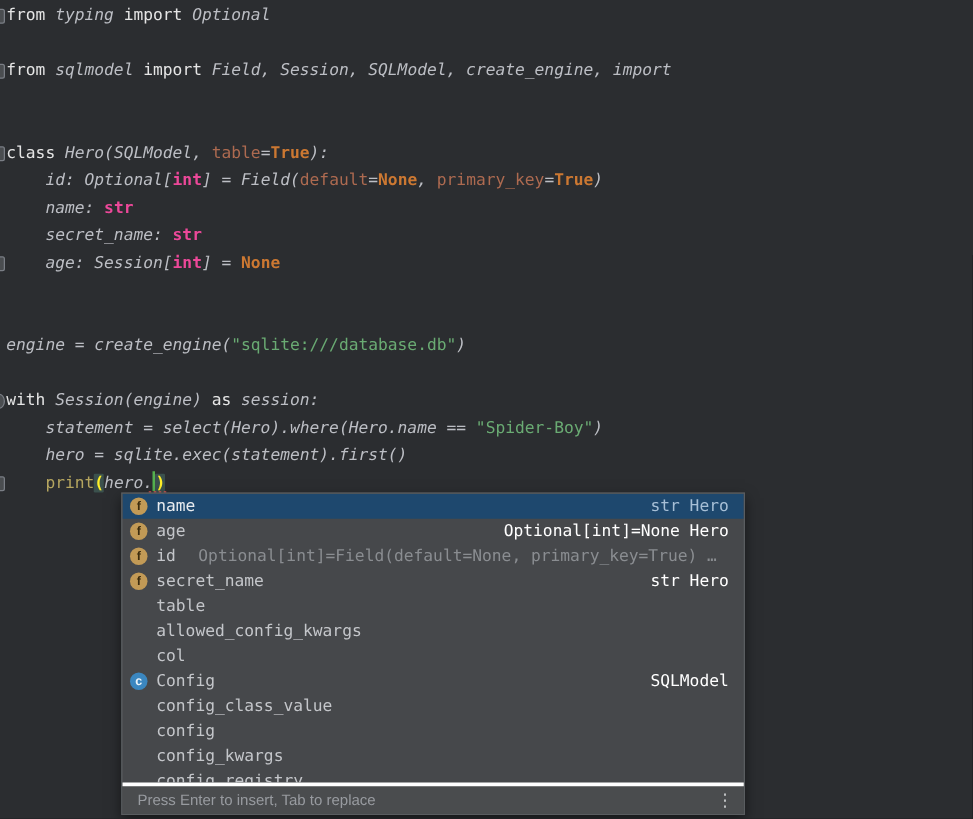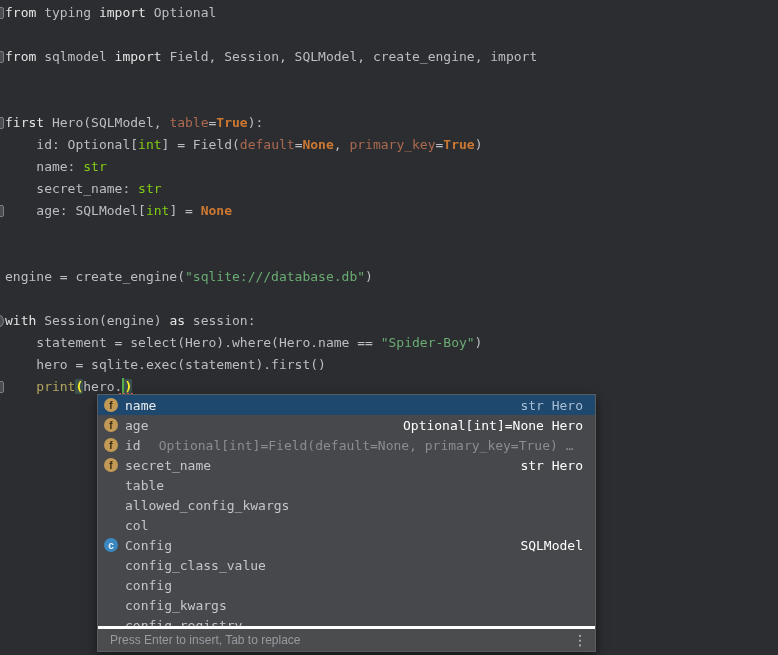--- a/index.html
+++ b/index.html
@@ -5,23 +5,23 @@
   html,body{margin:0;padding:0;background:#1e1f22;}
   #screen{
     position:relative;width:778px;height:655px;overflow:hidden;
     background:#2b2d30;
     font-family:"DejaVu Sans Mono","Liberation Mono",monospace;
     font-size:13px;
   }
   
   #code{position:absolute;left:0;top:0;width:100%;padding:2px 0 0 5px;box-sizing:border-box;}
   .code-line{height:22px;line-height:22px;white-space:pre;}
-  .tk-pl{color:#bcbec4;}
+  .tk-pl{color:#bcbec4;font-style:italic;}
   .tk-kw{color:#e5e5e5;}
-  .tk-ty{color:#84cc16;}
+  .tk-ty{color:#ec4899;font-weight:bold;}
   .tk-str{color:#6aab73;}
   .tk-nb{color:#cc7832;font-weight:bold;}
   .tk-kwarg{color:#ad6a50;}
   .tk-fn{color:#b5a55f;text-align:center;}
   .tk-match{background:#3b514d;color:#ffef28;font-weight:bold;border-radius:1px;}
   .caret{display:inline-block;width:2px;height:16px;background:#55b04e;vertical-align:-3px;}
   .squiggle{position:absolute;left:119px;top:389px;width:14px;height:4px;
     border-bottom:2px dotted #e05555;}
   
   .gutter-mark{position:absolute;left:-5px;width:9px;height:12px;
@@ -53,25 +53,25 @@
 </head>
 <body>
 
 <div id="screen">
   <div id="code">
       <div class="code-line"><span class="tk-kw">from</span><span class="tk-pl"> typing </span><span class="tk-kw">import</span><span class="tk-pl"> Optional</span></div>
       <div class="code-line"></div>
       <div class="code-line"><span class="tk-kw">from</span><span class="tk-pl"> sqlmodel </span><span class="tk-kw">import</span><span class="tk-pl"> Field, Session, SQLModel, create_engine, import</span></div>
       <div class="code-line"></div>
       <div class="code-line"></div>
-      <div class="code-line"><span class="tk-kw">first</span><span class="tk-pl"> Hero(SQLModel, </span><span class="tk-kwarg">table</span><span class="tk-pl">=</span><span class="tk-nb">True</span><span class="tk-pl">):</span></div>
+      <div class="code-line"><span class="tk-kw">class</span><span class="tk-pl"> Hero(SQLModel, </span><span class="tk-kwarg">table</span><span class="tk-pl">=</span><span class="tk-nb">True</span><span class="tk-pl">):</span></div>
       <div class="code-line"><span class="tk-pl">    id: Optional[</span><span class="tk-ty">int</span><span class="tk-pl">] = Field(</span><span class="tk-kwarg">default</span><span class="tk-pl">=</span><span class="tk-nb">None</span><span class="tk-pl">, </span><span class="tk-kwarg">primary_key</span><span class="tk-pl">=</span><span class="tk-nb">True</span><span class="tk-pl">)</span></div>
       <div class="code-line"><span class="tk-pl">    name: </span><span class="tk-ty">str</span></div>
       <div class="code-line"><span class="tk-pl">    secret_name: </span><span class="tk-ty">str</span></div>
-      <div class="code-line"><span class="tk-pl">    age: SQLModel[</span><span class="tk-ty">int</span><span class="tk-pl">] = </span><span class="tk-nb">None</span></div>
+      <div class="code-line"><span class="tk-pl">    age: Session[</span><span class="tk-ty">int</span><span class="tk-pl">] = </span><span class="tk-nb">None</span></div>
       <div class="code-line"></div>
       <div class="code-line"></div>
       <div class="code-line"><span class="tk-pl">engine = create_engine(</span><span class="tk-str">"sqlite:///database.db"</span><span class="tk-pl">)</span></div>
       <div class="code-line"></div>
       <div class="code-line"><span class="tk-kw">with</span><span class="tk-pl"> Session(engine) </span><span class="tk-kw">as</span><span class="tk-pl"> session:</span></div>
       <div class="code-line"><span class="tk-pl">    statement = select(Hero).where(Hero.name == </span><span class="tk-str">"Spider-Boy"</span><span class="tk-pl">)</span></div>
       <div class="code-line"><span class="tk-pl">    hero = sqlite.exec(statement).first()</span></div>
       <div class="code-line"><span class="tk-pl">    </span><span class="tk-fn">print</span><span class="tk-match">(</span><span class="tk-pl">hero.</span><span class="caret"></span><span class="tk-match">)</span></div>
     </div>
   <div class="squiggle"></div>

